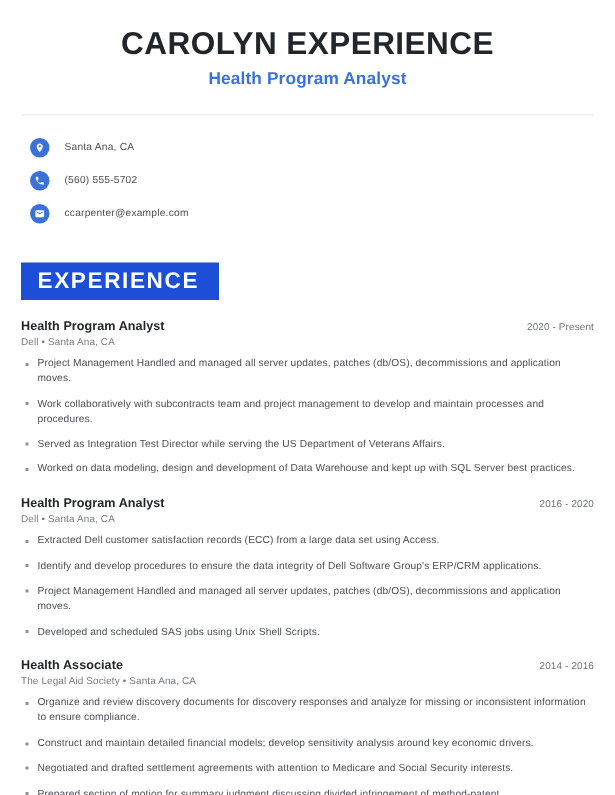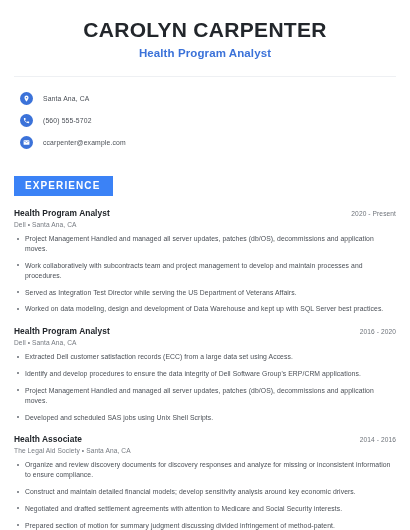--- a/index.html
+++ b/index.html
@@ -77,23 +77,23 @@
     font-size: 6.8px;
     color: #4a4f56;
     margin-left: 10px;
     letter-spacing: 0.15px;
     white-space: nowrap;
   }
 
   
   .section-badge {
     display: inline-block;
-    background: #3b82f6;
+    background: #1d4ed8;
     color: #ffffff;
-    font-size: 10px;
+    font-size: 15px;
     font-weight: bold;
     letter-spacing: 1.1px;
     padding: 5px 13px 5px 11px;
     line-height: 1;
   }
   .section-experience { margin-top: 22px; }
 
   
   .entry { margin-top: 12px; }
   .entry-head {
@@ -144,21 +144,21 @@
     height: 2px;
     background: #8d9197;
   }
 </style>
 </head>
 <body>
 
 <div class="page">
 
   <div class="header">
-    <div class="name">CAROLYN CARPENTER</div>
+    <div class="name">CAROLYN EXPERIENCE</div>
     <div class="job-title">Health Program Analyst</div>
   </div>
 
   <div class="divider"></div>
 
   <div class="contact">
 
     <div class="contact-row">
       <span class="contact-icon">
         <svg width="7" height="7" viewBox="0 0 24 24" fill="#ffffff">

